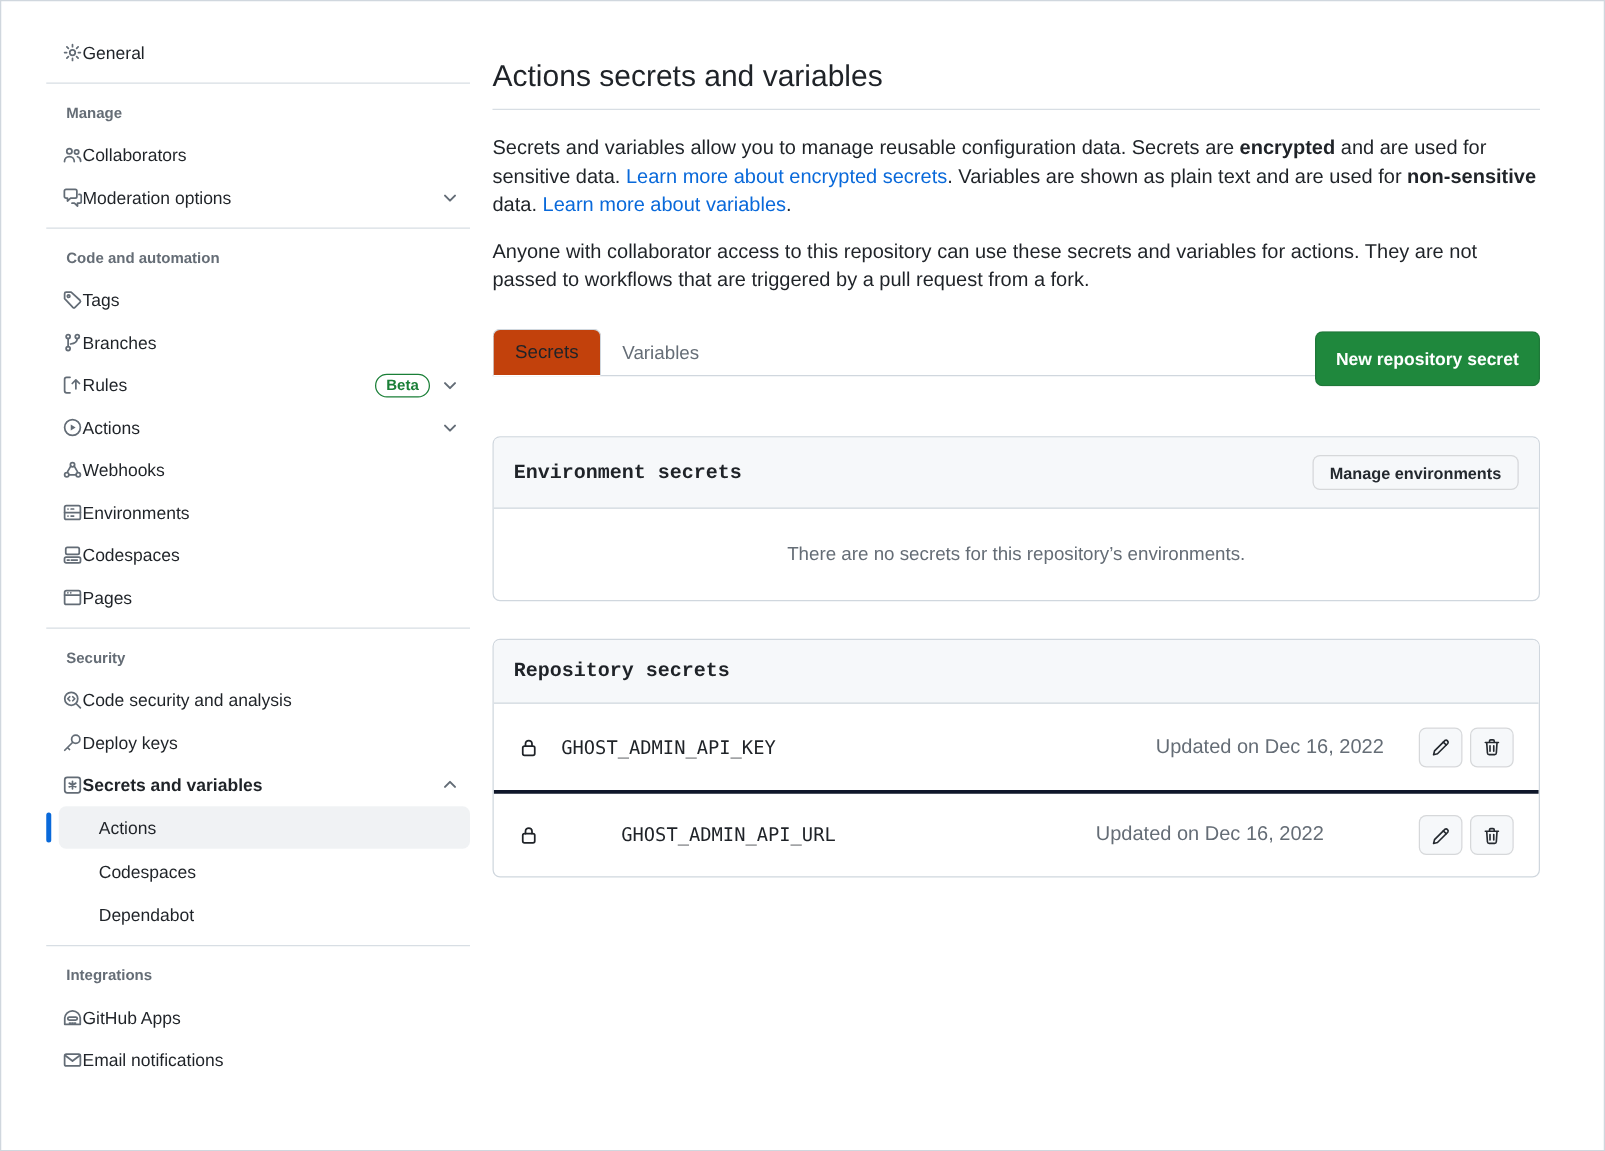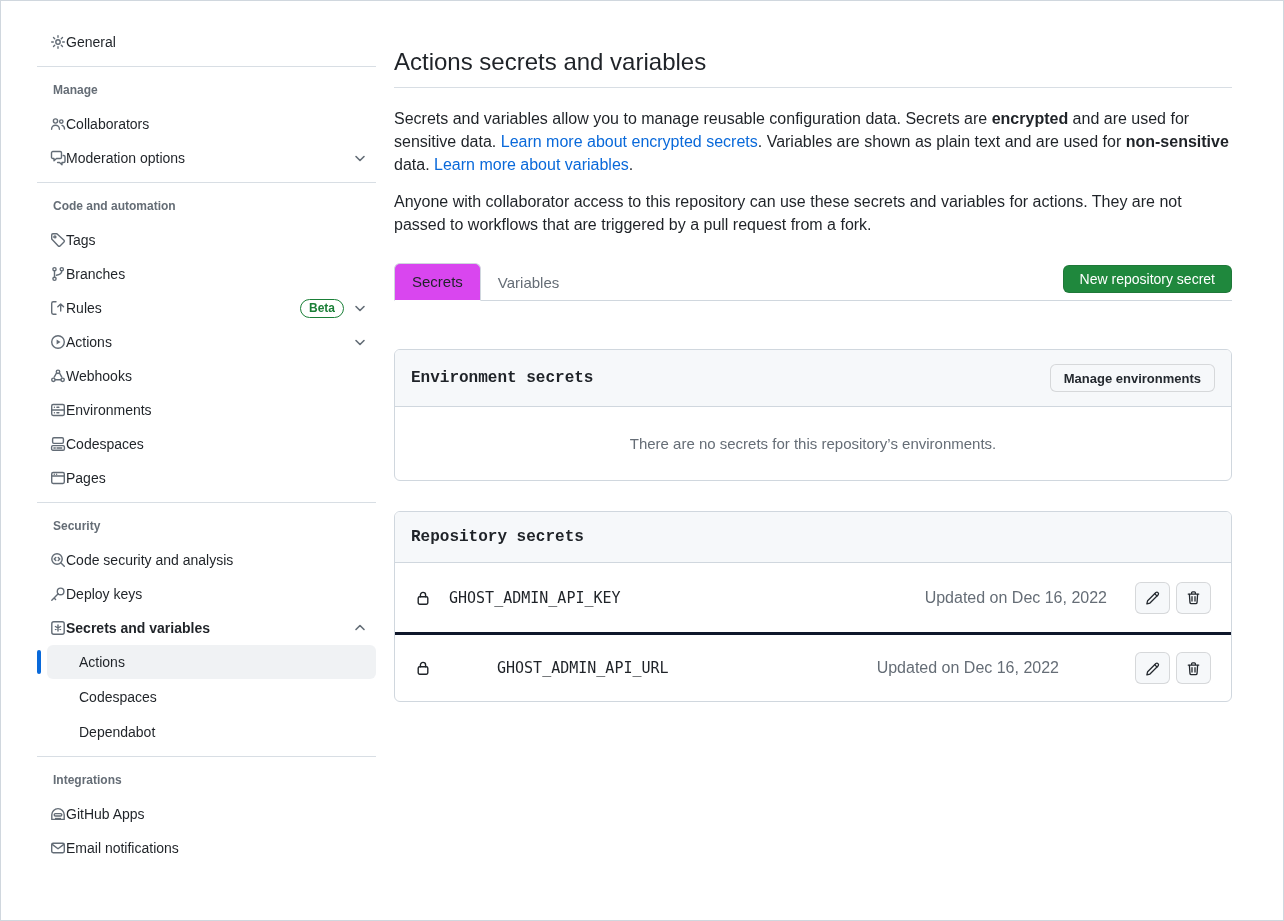--- a/index.html
+++ b/index.html
@@ -64,29 +64,29 @@
   .para a { color:#0969da; text-decoration:none; cursor:pointer; }
   .para b { font-weight:600; }
   .tab-row { position:relative; margin-top:27px; }
   .tabnav { display:flex; align-items:flex-end; border-bottom:1px solid #d0d7de; }
   .tab {
     font-size:15px; padding:9px 17px 10px; cursor:pointer; color:#656d76;
     margin-bottom:-1px;
   }
   .tab.active {
     color:#1f2328;
-    background:#d946ef;
+    background:#c2410c;
     border:1px solid #d0d7de; border-bottom:1px solid #fff;
     border-radius:6px 6px 0 0;
   }
   .btn-primary {
     position:absolute; right:0; top:2px;
-    height:28px; padding:0 16px;
+    height:44px; padding:0 16px;
     background:#1f883d; color:#fff;
-    font-size:14px; font-weight:400;
+    font-size:14px; font-weight:700;
     border:1px solid rgba(31,35,40,0.15); border-radius:6px;
     display:flex; align-items:center; cursor:pointer;
     font-family:inherit;
   }
   .box {
     border:1px solid #d0d7de; border-radius:6px; overflow:hidden;
     background:#fff;
   }
   .box-env { margin-top:48px; }
   .box-repo { margin-top:30px; }

